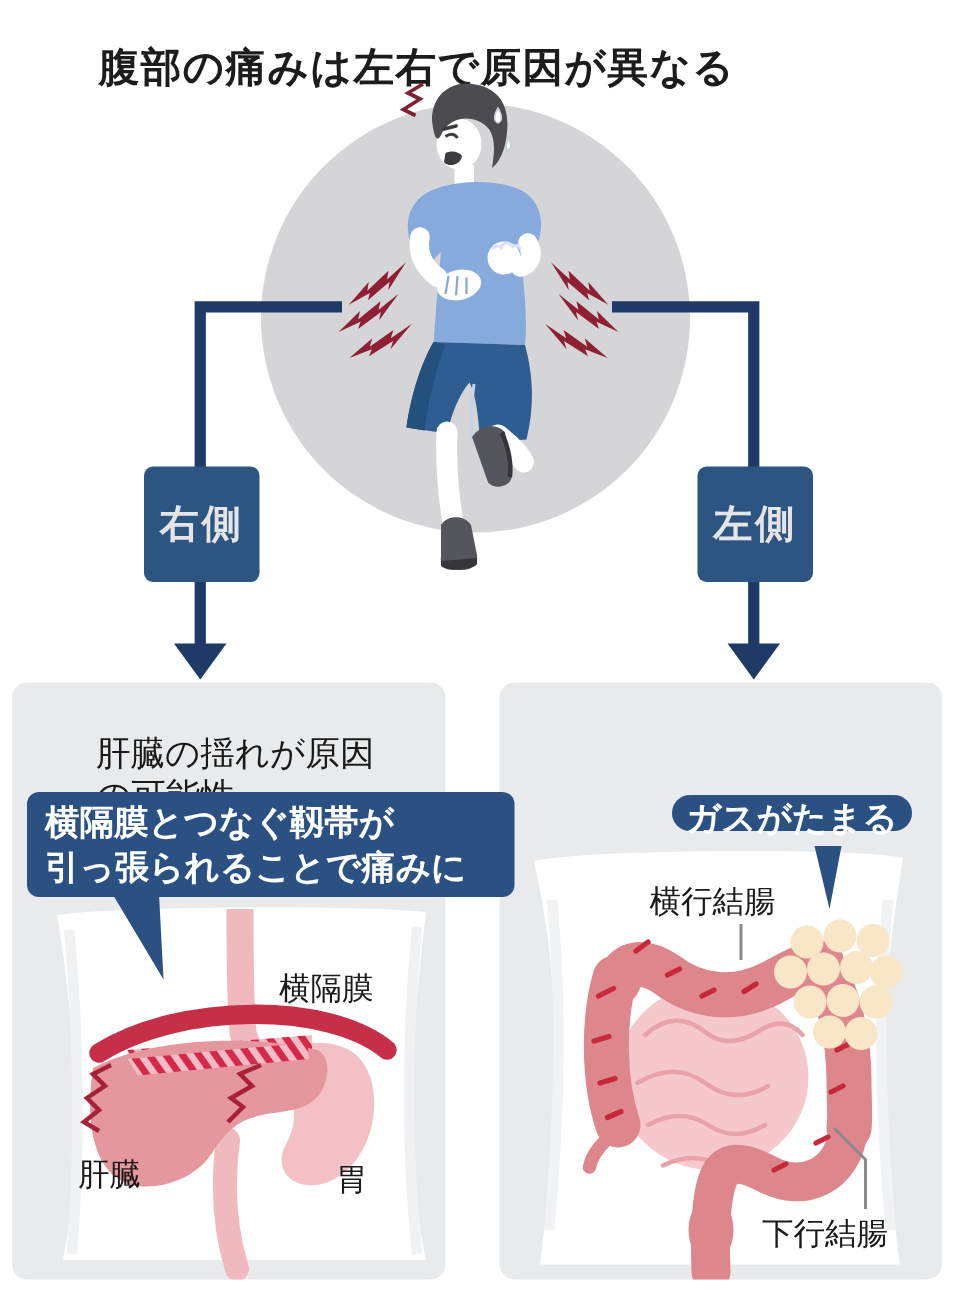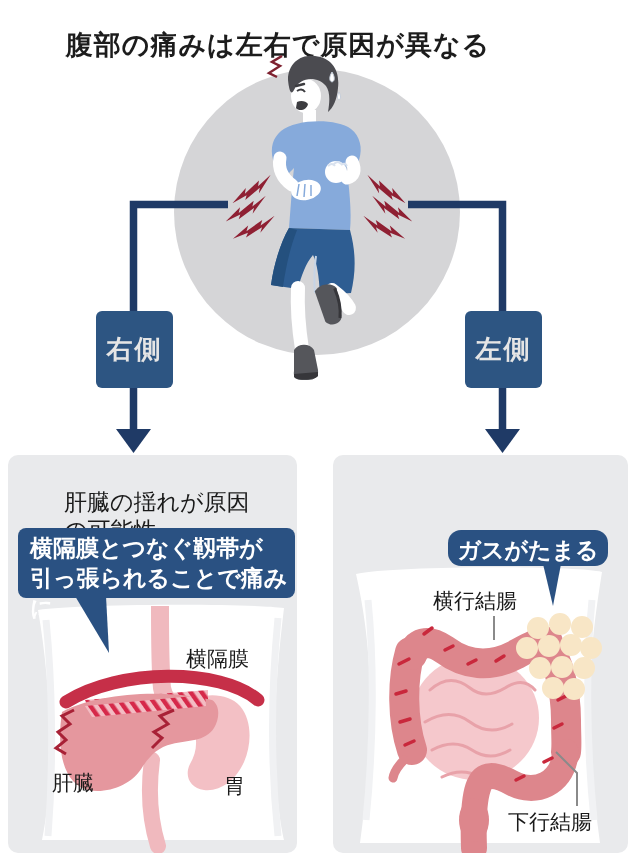--- a/index.html
+++ b/index.html
@@ -15,25 +15,25 @@
   .side-box.left{left:465px;top:311px;}
   .panel{position:absolute;top:455px;height:398px;background:#e9eaec;border-radius:10px;}
   .panel.l{left:8px;width:289px;}
   .panel.r{left:333px;width:295px;}
   .panel svg{position:absolute;left:0;top:0;z-index:1;}
   .panel-heading{position:absolute;top:8px;left:0;right:0;color:#1a1a1a;font-size:23px;
                  line-height:28px;white-space:pre-line;z-index:2;}
   .panel.l .panel-heading{padding-left:56px;margin-top:25px;}
   .panel.r .panel-heading{padding-left:46px;}
   .callout{position:absolute;background:#2a5182;color:#fff;font-weight:bold;z-index:4;}
-  .callout.liver{left:10px;top:73px;width:277px;height:70px;border-radius:8px;
+  .callout.liver{left:10px;top:73px;width:325px;height:70px;border-radius:8px;
                  font-size:23px;line-height:30px;padding:5px 0 0 12px;white-space:pre-line;
                  box-sizing:border-box;}
-  .callout.gas{left:115px;top:75px;width:160px;height:36px;border-radius:13px;
-               font-size:23px;display:flex;align-items:flex-end;justify-content:center;}
+  .callout.gas{left:115px;top:75px;width:160px;height:24px;border-radius:13px;
+               font-size:23px;display:flex;align-items:flex-start;justify-content:center;}
   .svglabel{font-family:"Liberation Sans",sans-serif;font-size:21px;fill:#1a1a1a;}
 </style>
 </head>
 <body>
 
 <div class="page">
 
   <div class="title">腹部の痛みは左右で原因が異なる</div>
 
   <svg class="scene" viewBox="0 55 638 400">

